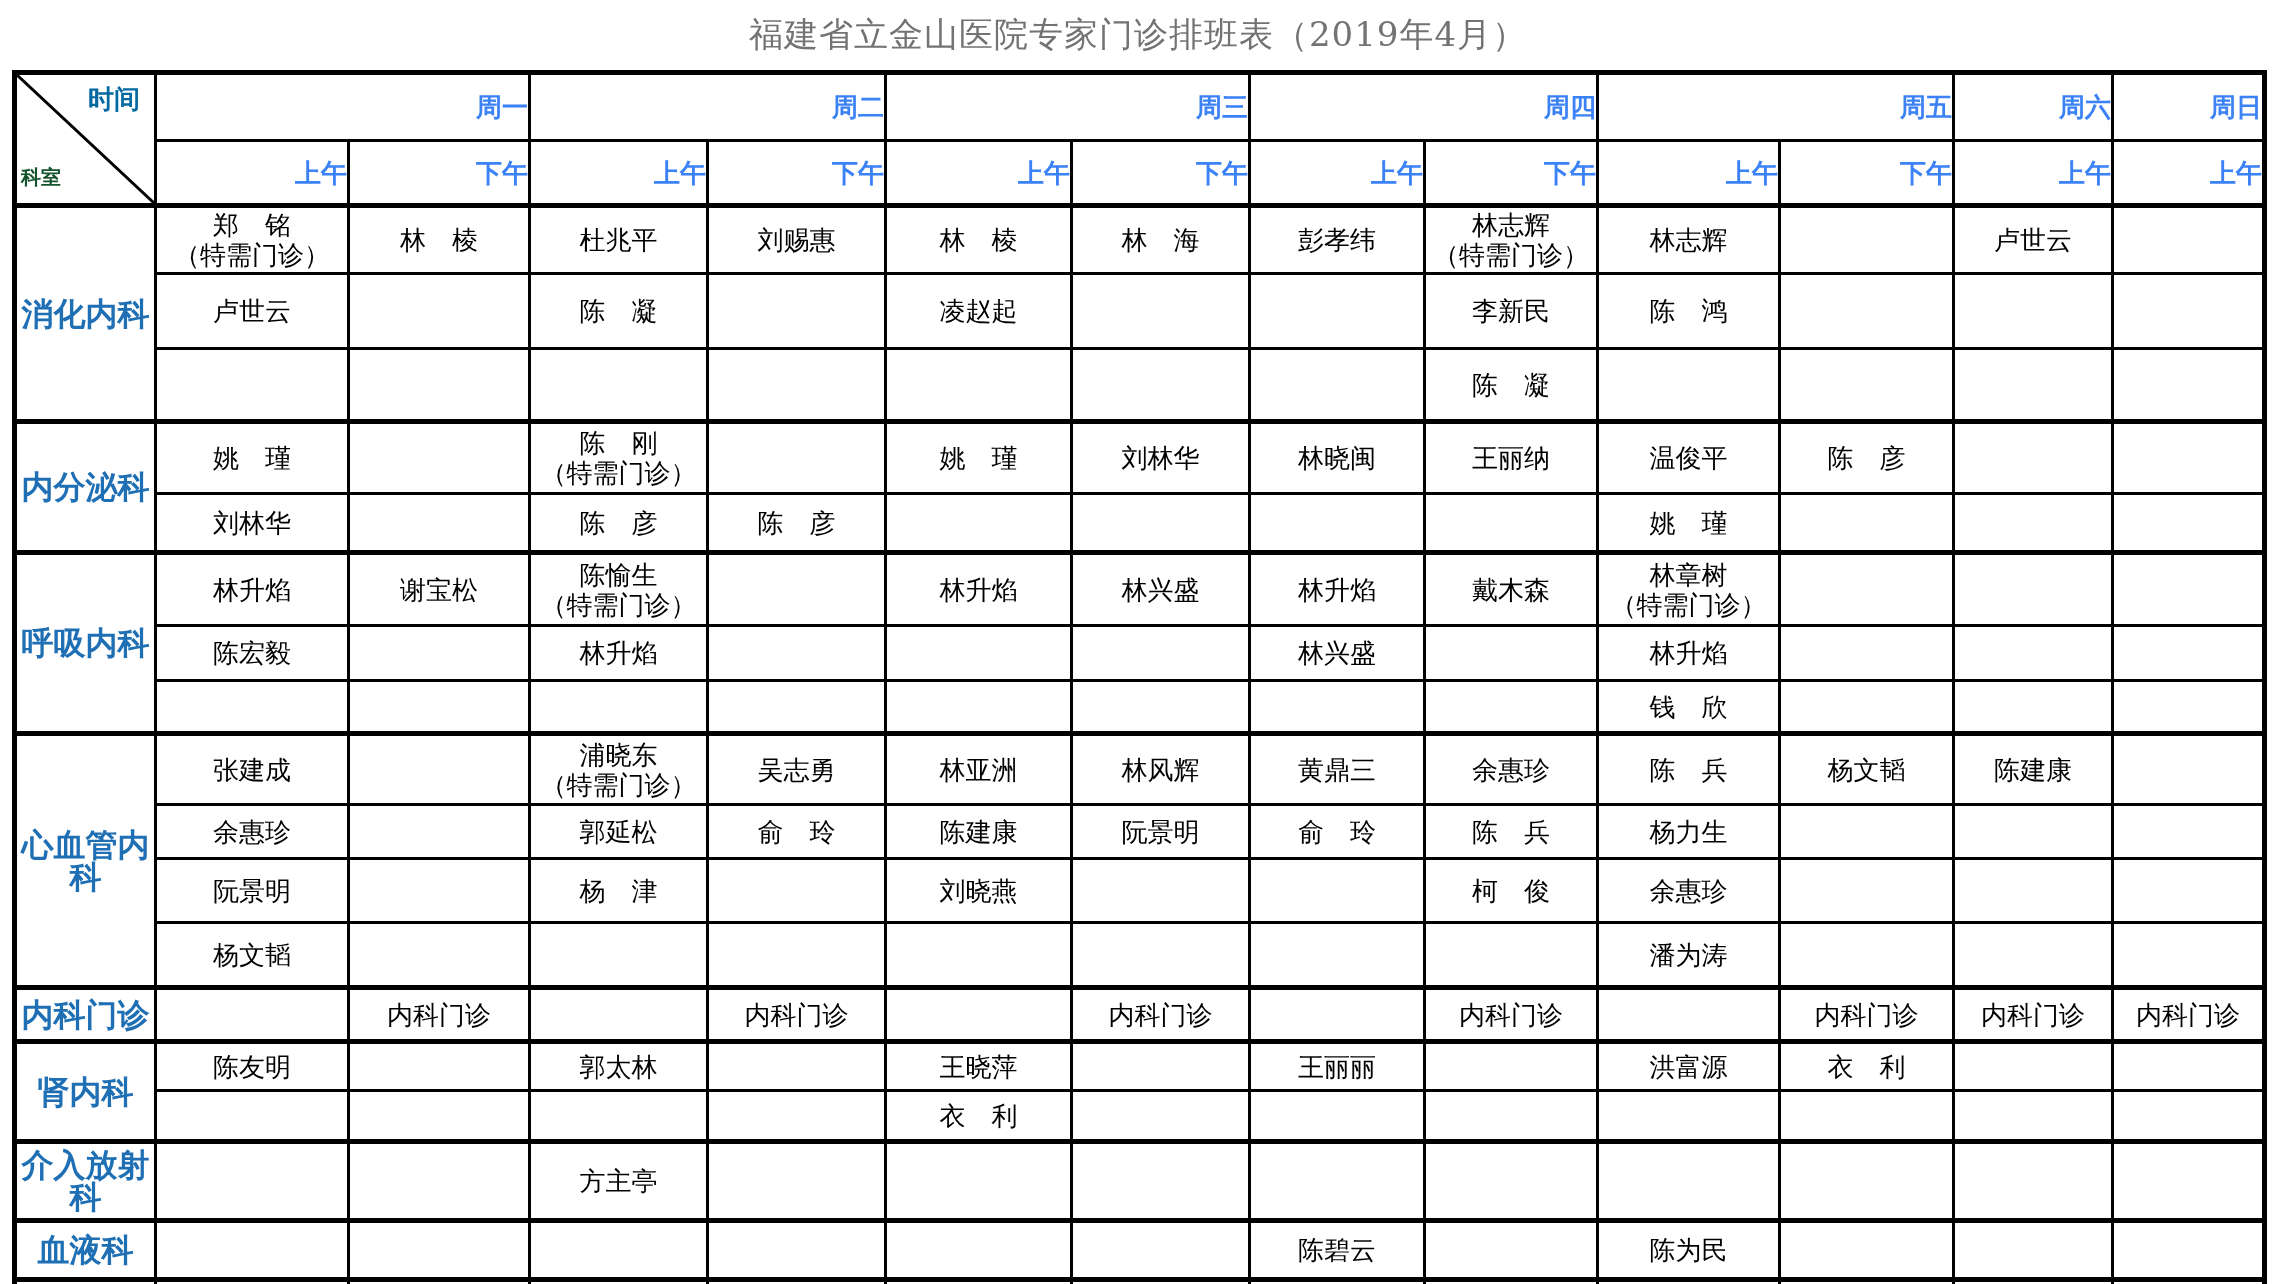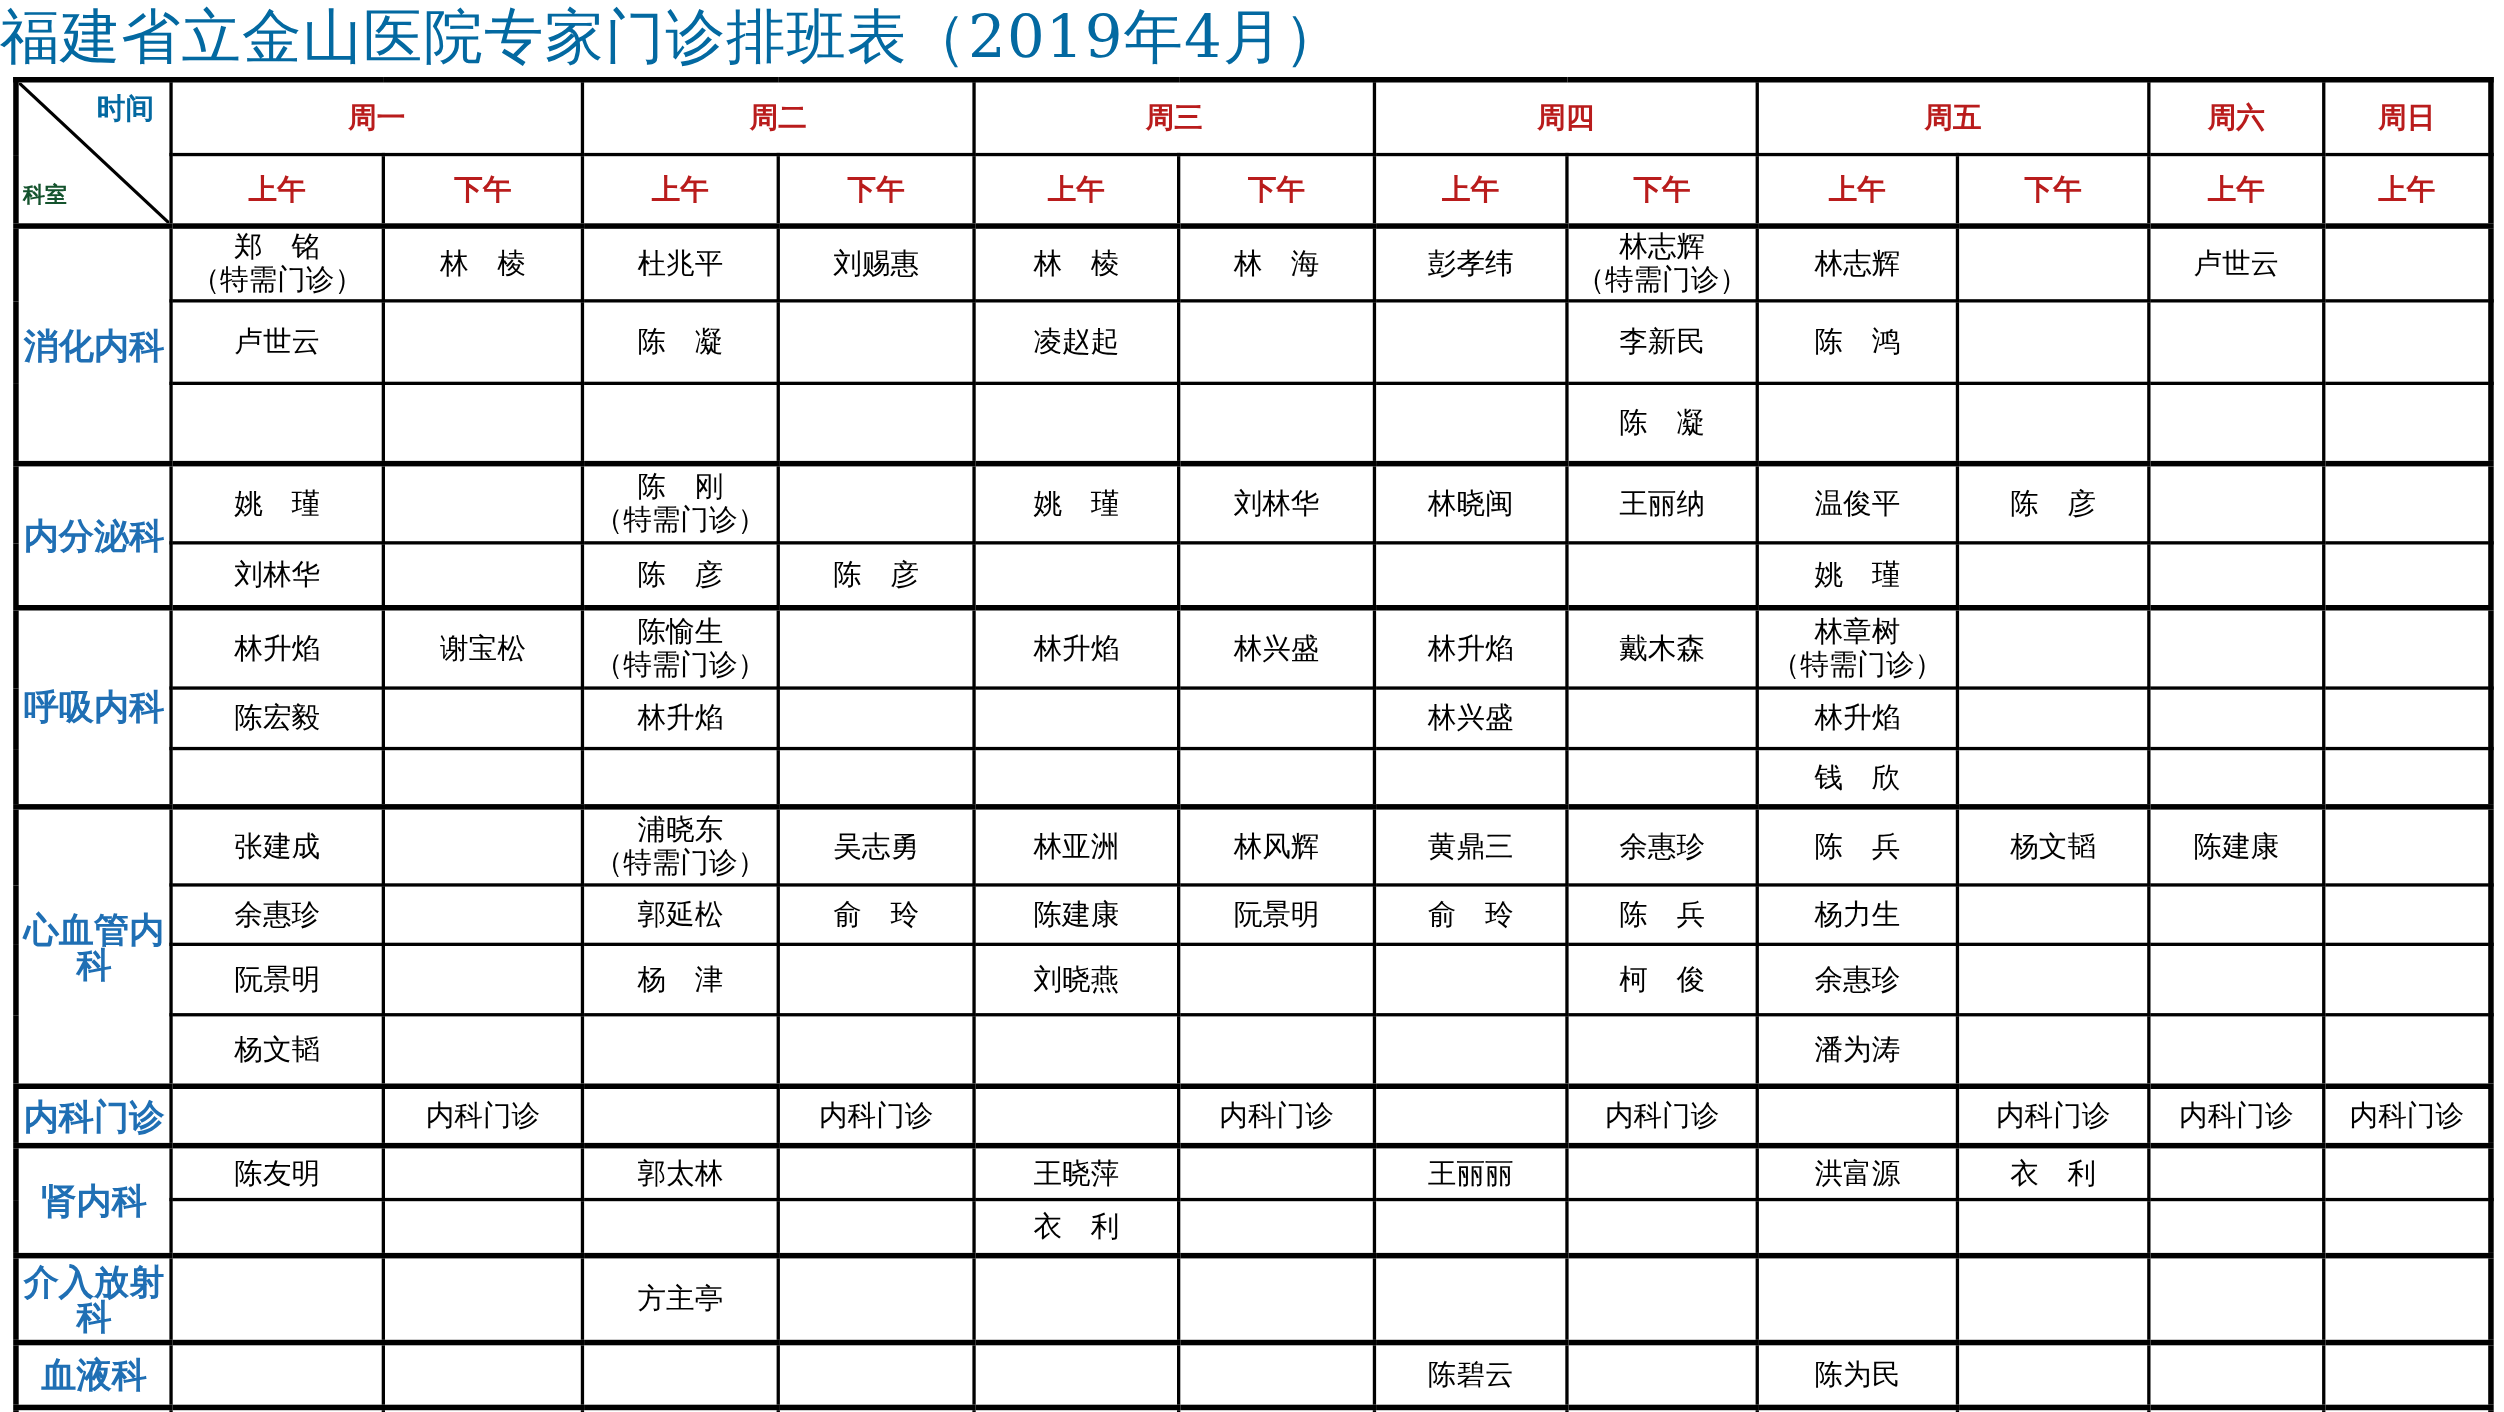--- a/index.html
+++ b/index.html
@@ -1,25 +1,25 @@
 <!DOCTYPE html>
 <html><head>
 <meta charset="utf-8">
 <style>
   html, body { margin:0; padding:0; background:#ffffff; }
   body { width:2276px; height:1284px; position:relative; overflow:hidden;
          font-family:"DejaVu Sans", "Liberation Sans", sans-serif; }
-  .title { position:absolute; left:0; top:6px; width:2276px; text-align:left;
+  .title { position:absolute; left:0; top:6px; width:2276px; text-align:center;
            font-family:"DejaVu Serif", "Liberation Serif", serif;
-           font-size:54px; line-height:56px; color:#0369a1; letter-spacing:1px; }
+           font-size:34px; line-height:56px; color:#737373; letter-spacing:1px; }
   table.sched { position:absolute; left:12px; top:70px; border-collapse:collapse;
                 table-layout:fixed; width:2251px; border:5px solid #000; }
   table.sched td { border:3px solid #000; text-align:center; vertical-align:middle;
                    padding:0; font-size:26px; line-height:32px; color:#000; overflow:hidden; white-space:pre-line; }
-  table.sched td.hdr { color:#b91c1c; font-weight:bold; font-size:26px; }
+  table.sched td.hdr { color:#3b82f6; font-weight:bold; font-size:26px;text-align:right; }
   table.sched td.dept { color:#1f6fb4; font-weight:bold; font-size:32px; line-height:32px; }
   table.sched tr.thick td { border-top-width:5px; }
   .diag { position:relative; }
   .diag svg { position:absolute; left:0; top:0; width:100%; height:100%; }
   .diag .t { position:absolute; right:14px; top:8px; color:#0369a1; font-weight:bold; font-size:26px; }
   .diag .k { position:absolute; left:4px; bottom:10px; color:#14532d; font-weight:bold; font-size:20px; }
 </style>
 </head>
 <body>
 

